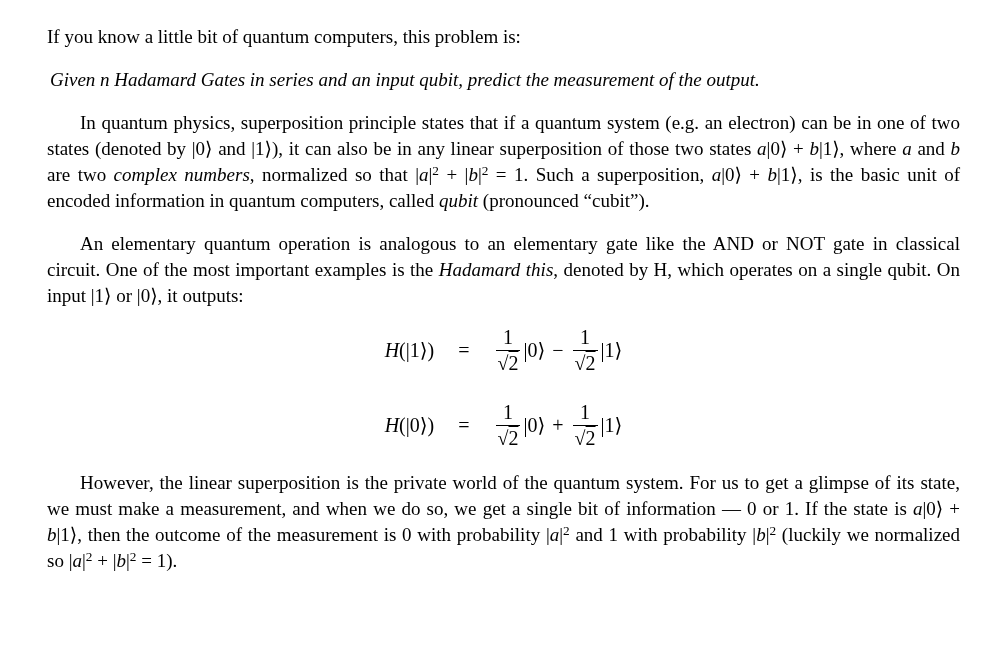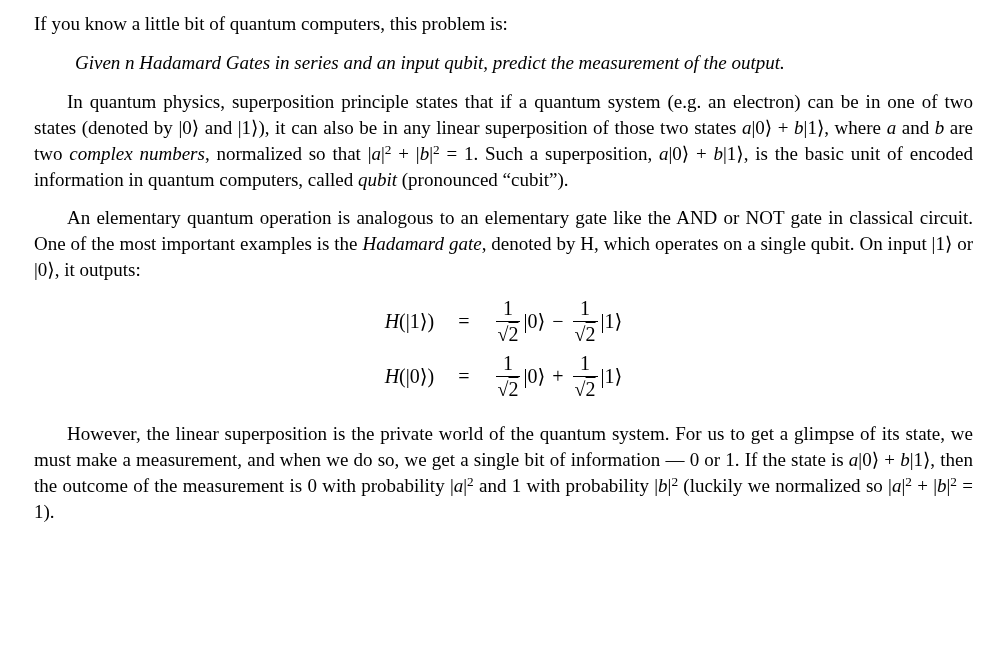--- a/index.html
+++ b/index.html
@@ -13,44 +13,44 @@
     box-sizing: border-box;
     background: #ffffff;
     color: #000000;
     font-family: "Liberation Serif", "DejaVu Serif", serif;
     font-size: 19px;
     line-height: 26px;
     padding: 7px 29px 0 30px;
     overflow: hidden;
   }
   p {
-    margin: 4px;
+    margin: 17px;
     text-align: justify;
   }
   .indent { text-indent: 33px; }
   .quote {
     font-style: italic;
-    margin: 13px 20px 13px 45px;
+    margin: 13px 20px 13px 20px;
     text-align: left;
   }
   .gap-md { margin-top: 12px; }
   .gap-lg { margin-top: 20px; }
   .seg-i { font-style: italic; }
   .seg-sup {
     font-size: 70%;
     vertical-align: 0.45em;
     line-height: 0;
   }
   
   .eq-block {
     width: fit-content;
     margin: 14px auto 16px;
     display: flex;
     flex-direction: column;
-    gap: 6px;
+    gap: 26px;
   }
   .eq-row {
     display: flex;
     align-items: center;
     font-size: 20px;
     line-height: 1.15;
   }
   .eq-lhs { display: inline-block; }
   .eq-rel { margin: 0 24px; }
   .eq-rhs { display: inline-flex; align-items: center; }
@@ -75,21 +75,21 @@
 
 <div class="page">
 
   <p><span>If you know a little bit of quantum computers, this problem is:</span></p>
 
   <p class="quote"><span class="seg-i">Given n Hadamard Gates in series and an input qubit, predict the measurement of the output.</span></p>
 
 
   <p class="indent"><span>In quantum physics, superposition principle states that if a quantum system (e.g. an electron) can be in one of two states (denoted by |0⟩ and |1⟩), it can also be in any linear superposition of those two states </span><span class="seg-i">a</span><span>|0⟩ + </span><span class="seg-i">b</span><span>|1⟩, where </span><span class="seg-i">a</span><span> and </span><span class="seg-i">b</span><span> are two </span><span class="seg-i">complex numbers</span><span>, normalized so that |</span><span class="seg-i">a</span><span>|</span><span class="seg-sup">2</span><span> + |</span><span class="seg-i">b</span><span>|</span><span class="seg-sup">2</span><span> = 1. Such a superposition, </span><span class="seg-i">a</span><span>|0⟩ + </span><span class="seg-i">b</span><span>|1⟩, is the basic unit of encoded information in quantum computers, called </span><span class="seg-i">qubit</span><span> (pronounced “cubit”).</span></p>
 
-  <p class="indent gap-md"><span>An elementary quantum operation is analogous to an elementary gate like the AND or NOT gate in classical circuit. One of the most important examples is the </span><span class="seg-i">Hadamard gate</span><span>, denoted by H, which operates on a single qubit. On input |1⟩ or |0⟩, it outputs:</span></p>
+  <p class="indent gap-md"><span>An elementary quantum operation is analogous to an elementary gate like the AND or NOT gate in classical circuit. One of the most important examples is the </span><span class="seg-i">Hadamard this</span><span>, denoted by H, which operates on a single qubit. On input |1⟩ or |0⟩, it outputs:</span></p>
 
   <div class="eq-block">
 
     <div class="eq-row">
       <span class="eq-lhs"><span class="seg-i">H</span><span>(|1⟩)</span></span>
       <span class="eq-rel">=</span>
       <span class="eq-rhs">
         <span class="frac">
           <span class="num">1</span>
           <span class="den"><span>√</span><span class="rad">2</span></span>

